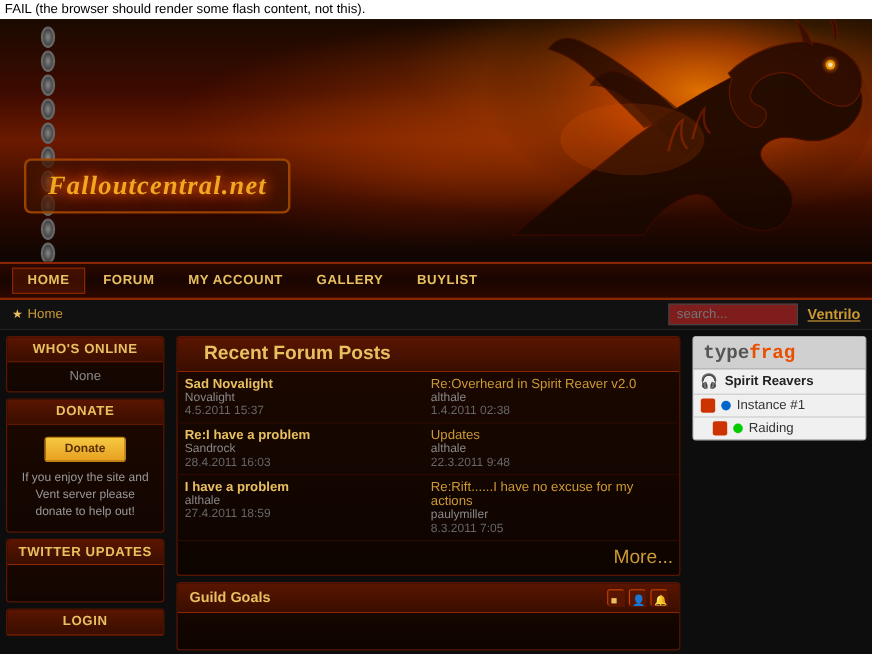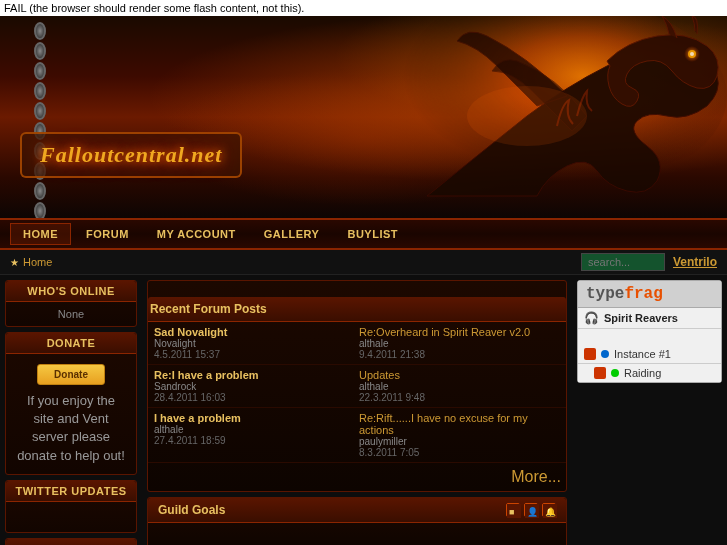--- a/index.html
+++ b/index.html
@@ -166,21 +166,21 @@
       color: #5a3000;
       font-size: 10px;
       font-weight: bold;
       padding: 4px 16px;
       cursor: pointer;
       border-radius: 3px;
     }
 
     .donate-text {
       color: #999;
-      font-size: 13px;
+      font-size: 10px;
       text-align: center;
       padding: 3px 4px;
       line-height: 1.4;
     }
 
     
     #center-content {
       flex: 1;
       padding: 0 5px;
       display: flex;
@@ -190,26 +190,25 @@
 
     #forum-posts-widget {
       background: linear-gradient(180deg, #1c0800 0%, #0d0400 100%);
       border: 1px solid #5a1500;
       border-radius: 3px;
     }
 
     .forum-widget-title {
       background: linear-gradient(180deg, #5a1500 0%, #3a0e00 100%);
       color: #e8c060;
-      font-size: 12px;
-      font-weight: bold;
-      padding: 5px 2px;
+      font-size: 16px;
+      font-weight: bold;
+      padding: 5px 22px;
       border-radius: 3px 3px 0 0;
       border-bottom: 1px solid #8b2500;
-      margin-top: 16px;
     }
 
     .forum-post-row {
       display: grid;
       grid-template-columns: 1fr 1fr;
       padding: 4px 6px;
       border-bottom: 1px solid #2a0a00;
       gap: 4px;
     }
 
@@ -455,21 +454,21 @@
     <span>BUYLIST</span>
   </a>
 </div>
 
 <div style="display:flex; justify-content:space-between; align-items:center; background:#111; padding:3px 10px; border-bottom:1px solid #222;">
   <div style="display:flex;align-items:center;gap:4px;">
     <span style="color:#e8c060;font-size:10px;">★</span>
     <span style="color:#cc9933;font-size:11px;">Home</span>
   </div>
   <div style="display:flex;align-items:center;gap:8px;">
-    <input type="text" style="background: #14532d; border: 1px solid rgb(68, 68, 68); color: rgb(170, 170, 170); padding: 2px 6px; font-size: 11px; width: 84px;" placeholder="search...">
+    <input type="text" style="background: #7f1d1d; border: 1px solid rgb(68, 68, 68); color: rgb(170, 170, 170); padding: 2px 6px; font-size: 11px; width: 108px;" placeholder="search...">
     <span style="color:#cc9933;text-decoration:underline;cursor:pointer;font-size:12px;font-weight:bold;">Ventrilo</span>
   </div>
 </div>
 
 <div id="main-content" style="display:flex;gap:5px;padding:5px;background:#0d0d0d;min-height:290px;">
 
   <div id="left-sidebar">
 
     <div class="sidebar-widget">
       <div class="widget-title">Who's Online</div>
@@ -507,21 +506,21 @@
 
       <div class="forum-post-row">
         <div class="post-left">
           <div class="post-title">Sad Novalight</div>
           <div class="post-author">Novalight</div>
           <div class="post-date">4.5.2011 15:37</div>
         </div>
         <div class="post-right">
           <div class="post-reply-title">Re:Overheard in Spirit Reaver v2.0</div>
           <div class="post-author">althale</div>
-          <div class="post-date">9.4.2011 21:38</div>
+          <div class="post-date">1.4.2011 02:38</div>
         </div>
       </div>
 
       <div class="forum-post-row">
         <div class="post-left">
           <div class="post-title">Re:I have a problem</div>
           <div class="post-author">Sandrock</div>
           <div class="post-date">28.4.2011 16:03</div>
         </div>
         <div class="post-right">
@@ -583,21 +582,21 @@
           <span class="type">type</span><span class="frag">frag</span>
         </div>
       </div>
       <div id="typefrag-content">
 
         <div class="typefrag-row">
           <span class="tf-headphone-icon">🎧</span>
           <span style="font-weight:bold;color:#222;">Spirit Reavers</span>
         </div>
 
-        <div class="typefrag-row" style="margin-top:16px;">
+        <div class="typefrag-row" style="">
           <div class="tf-icon" style="background:#cc3300;width:12px;height:12px;"></div>
           <div class="tf-status-dot tf-status-blue"></div>
           <span>Instance #1</span>
         </div>
 
 
         <div class="typefrag-row" style="padding-left:16px;">
           <div class="tf-icon" style="background:#cc3300;width:12px;height:12px;"></div>
           <div class="tf-status-dot tf-status-green"></div>
           <span>Raiding</span>

